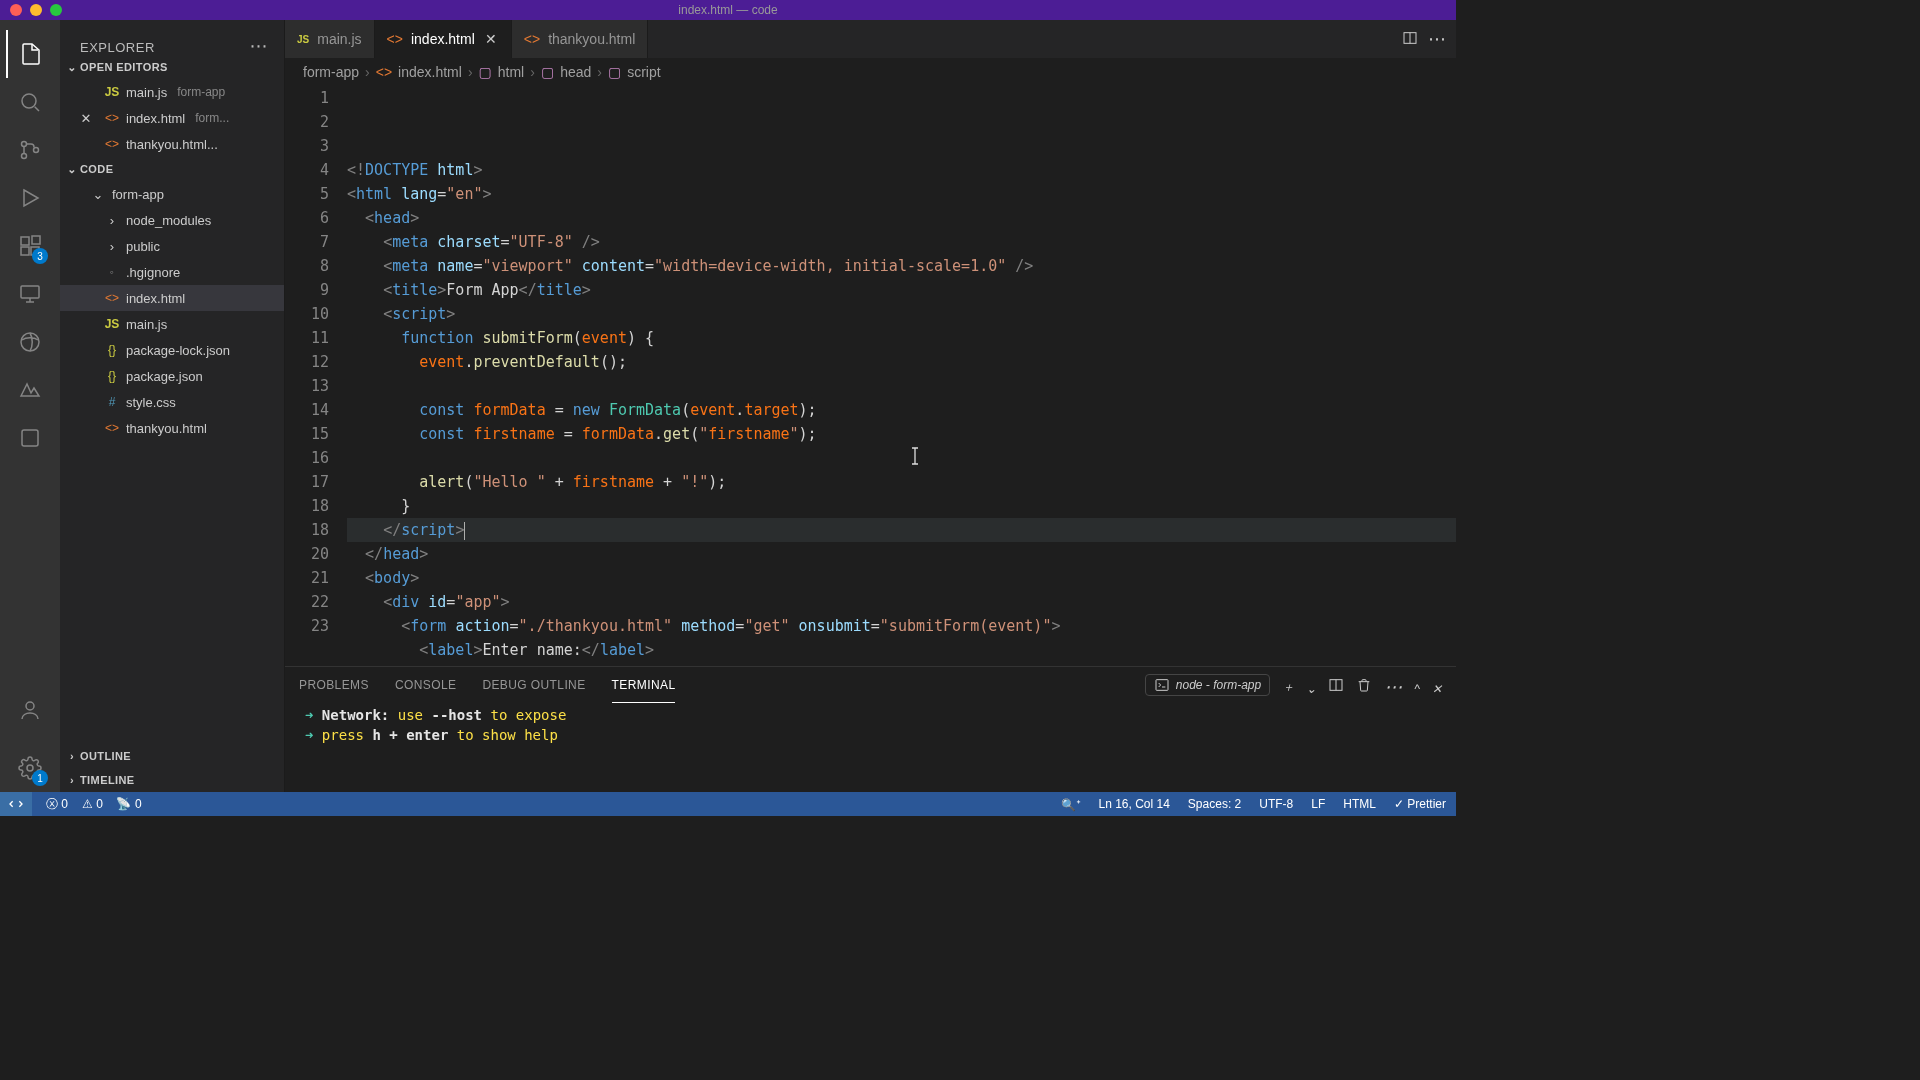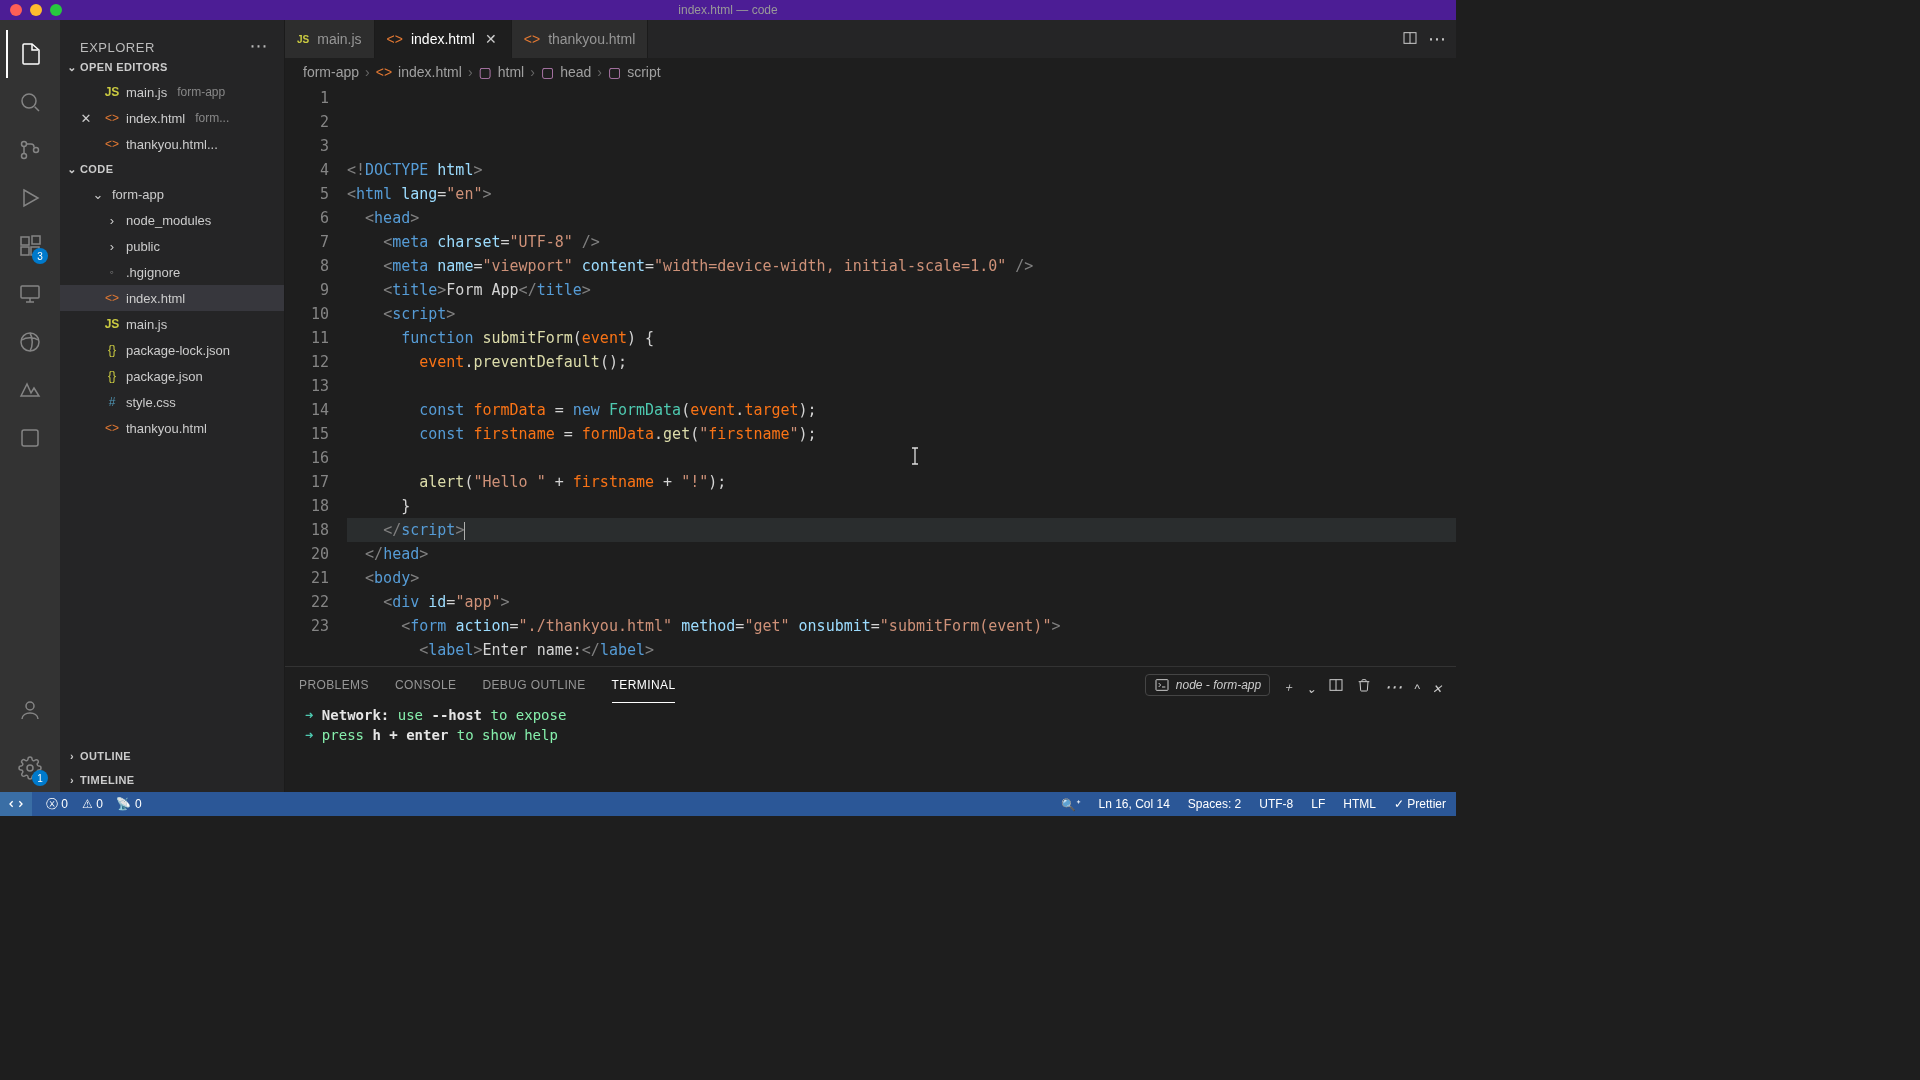--- a/index.html
+++ b/index.html
@@ -194,21 +194,21 @@
   font-family: "Menlo","Monaco","Consolas",monospace;
   font-size: 14px;
   padding: 2px 20px;
   color: #ccc;
   line-height: 20px;
   overflow: hidden;
 }
 .arrow { color: #4ec9b0; }
 .term-label { color: #e5e5e5; font-weight: bold; }
 .term-link { color: #3794ff; }
-.term-dim { color: #86efac; }
+.term-dim { color: #fde047; }
 .term-flag { color: #e5e5e5; font-weight: bold; }
 .term-vite { color: #3794ff; font-weight: bold; }
 .statusbar {
   height: 24px;
   background: #2b5797;
   display: flex;
   align-items: center;
   color: #fff;
   font-size: 12px;
   padding: 0 10px;

